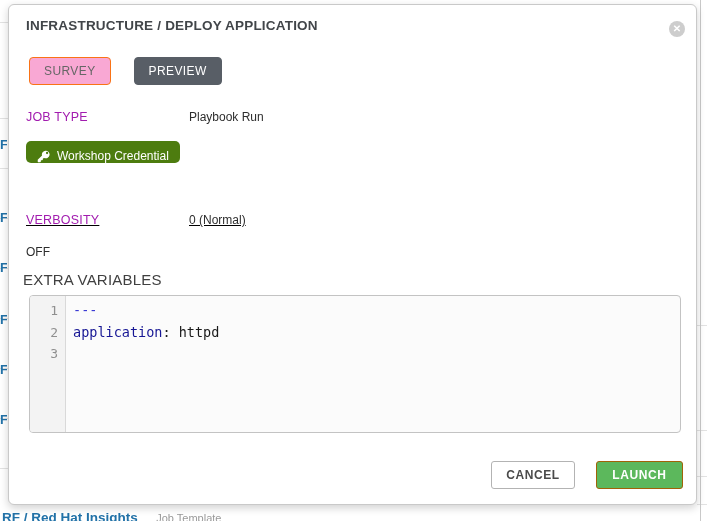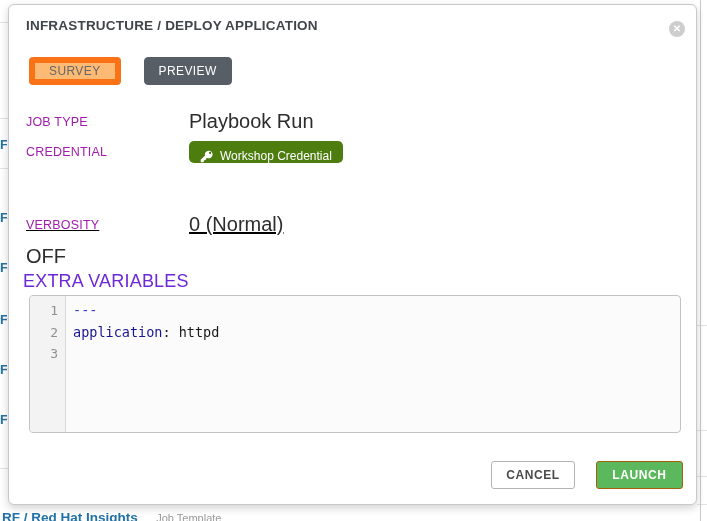--- a/index.html
+++ b/index.html
@@ -36,43 +36,43 @@
     border-radius:50%; background:#cdcdcd; color:#fff; font-size:10px;
     line-height:16px; text-align:center; font-weight:bold; cursor:pointer;
   }
 
   .tabs { position:absolute; left:20px; top:52px; display:flex; gap:23px; }
   .tab {
     height:28px; padding:0 14px; border-radius:4px; font-size:12px;
     letter-spacing:.4px; display:flex; align-items:center; cursor:pointer;
     box-sizing:border-box;
   }
-  .tab.inactive { background:#fdba74; border:6px solid #f97316; color:#666; }
+  .tab.inactive { background:#f9a8d4; border:1px solid #f97316; color:#666; }
   .tab.active   { background:#585e66; border:1px solid #585e66; color:#fff; }
 
   .row { position:absolute; left:17px; display:flex; align-items:center; }
   .row-label { width:163px; font-size:12.5px; color:#a21caf; letter-spacing:.2px; flex:none; }
-  .row-value { font-size:20px; color:#2d2d2d; }
+  .row-value { font-size:12px; color:#2d2d2d; }
 
   .row-jobtype    { top:105px; }
   .row-credential { top:135px; height:23px; }
   .row-inventory  { top:177px; }
   .row-verbosity  { top:208px;text-decoration:underline; }
   .row-showchg    { top:240px; }
 
   .cred-badge {
     display:inline-flex; align-items:flex-end; gap:7px; height:22px;
     padding:0 11px; border-radius:5px; background:#4d7c0f; color:#fff;
     font-size:12px; cursor:pointer;
   }
   .cred-badge svg { display:block; }
 
   .extra-label {
     position:absolute; left:14px; top:266px;
-    font-size:18px; color:#6d28d9; letter-spacing:.2px;
+    font-size:15px; color:#404040; letter-spacing:.2px;
   }
   .editor {
     position:absolute; left:20px; top:290px; width:652px; height:138px;
     border:1px solid #c3c3c3; border-radius:4px; background:#fbfbfb;
     display:flex; overflow:hidden; box-sizing:border-box;
   }
   .gutter {
     width:36px; background:#f3f3f3; border-right:1px solid #d9d9d9;
     padding-top:4px; box-sizing:border-box; flex:none;
   }
@@ -138,21 +138,20 @@
     <div class="tab inactive">SURVEY</div>
     <div class="tab active">PREVIEW</div>
   </div>
 
   <div class="row row-jobtype">
     <span class="row-label">JOB TYPE</span>
     <span class="row-value">Playbook Run</span>
   </div>
 
   <div class="row row-credential">
-    <span class="row-label">CREDENTIAL</span>
     <span class="cred-badge">
       <span>
         <svg width="13" height="13" viewBox="0 0 16 16">
           <path fill="#ffffff" d="M10.6 0.8a4.6 4.6 0 0 0-4.4 5.9L0.9 12v2.6a0.5 0.5 0 0 0 0.5 0.5H4l0.8-0.8v-1.6h1.6l0.9-0.9v-1.5h1.5l0.5-0.5a4.6 4.6 0 1 0 1.3-8.9zm1.8 4.3a1.4 1.4 0 1 1 0-2.8 1.4 1.4 0 0 1 0 2.8z"></path>
         </svg>
       </span>
       <span>Workshop Credential</span>
     </span>
   </div>
 

